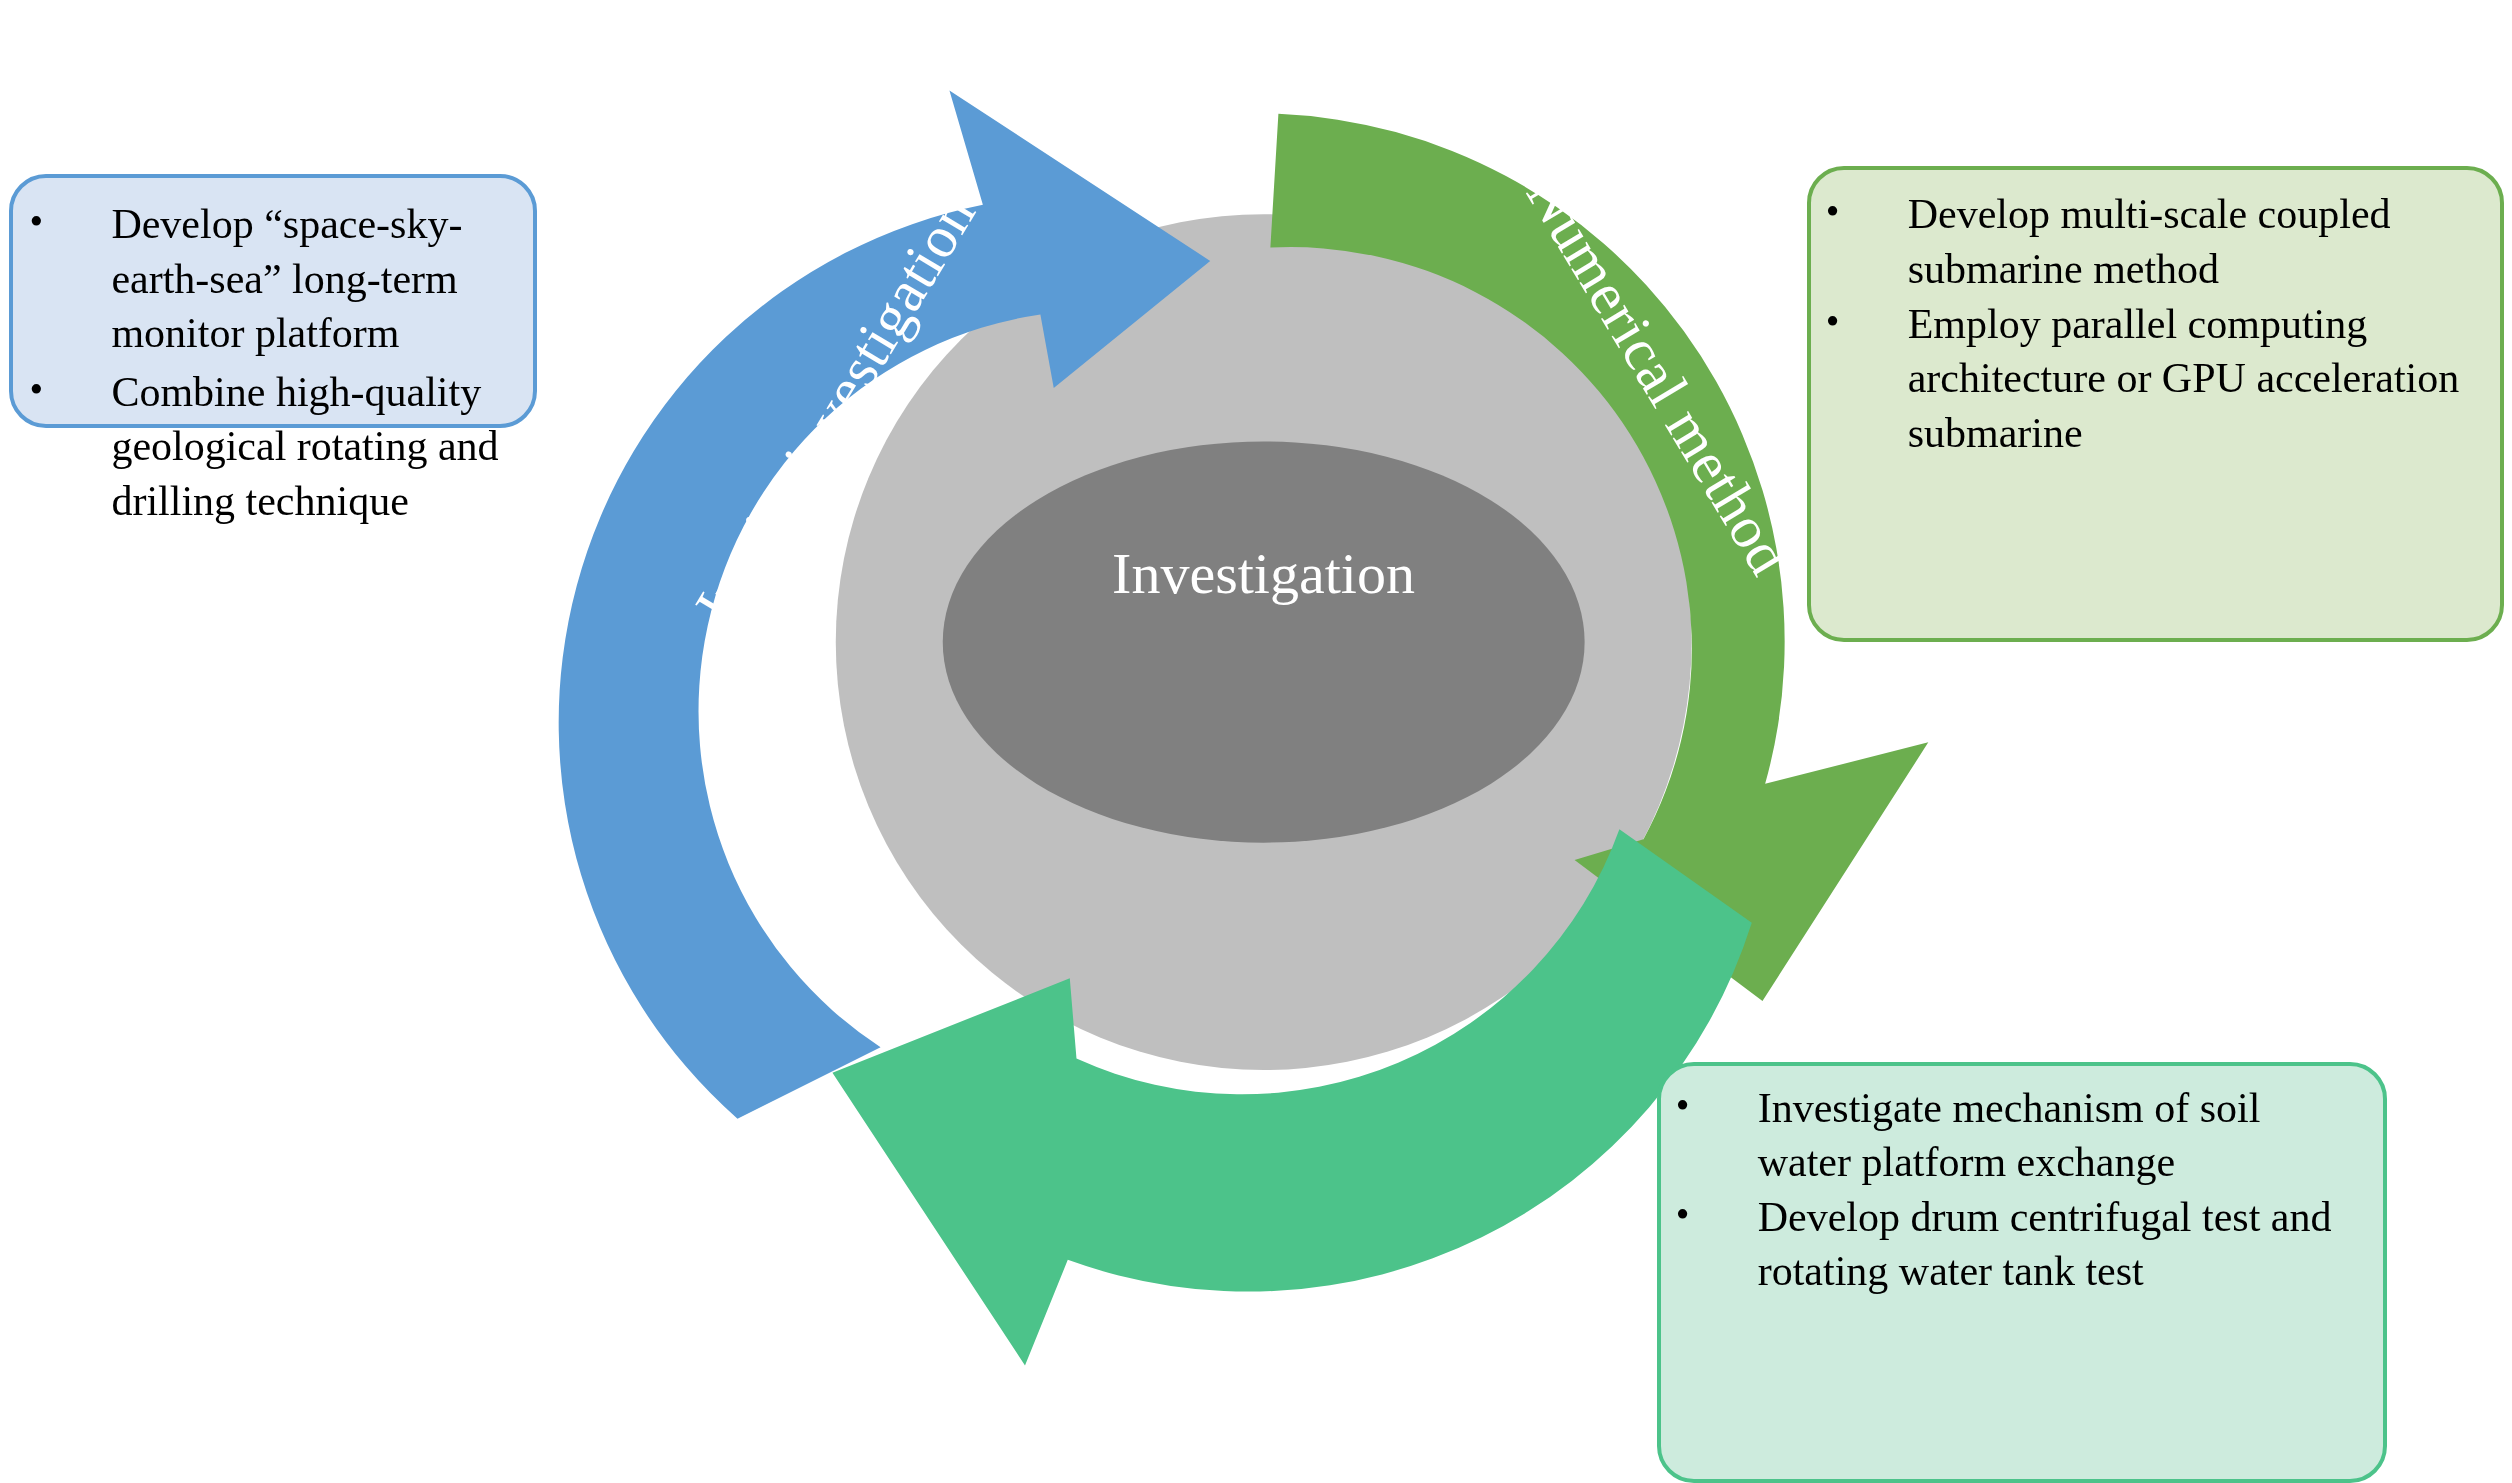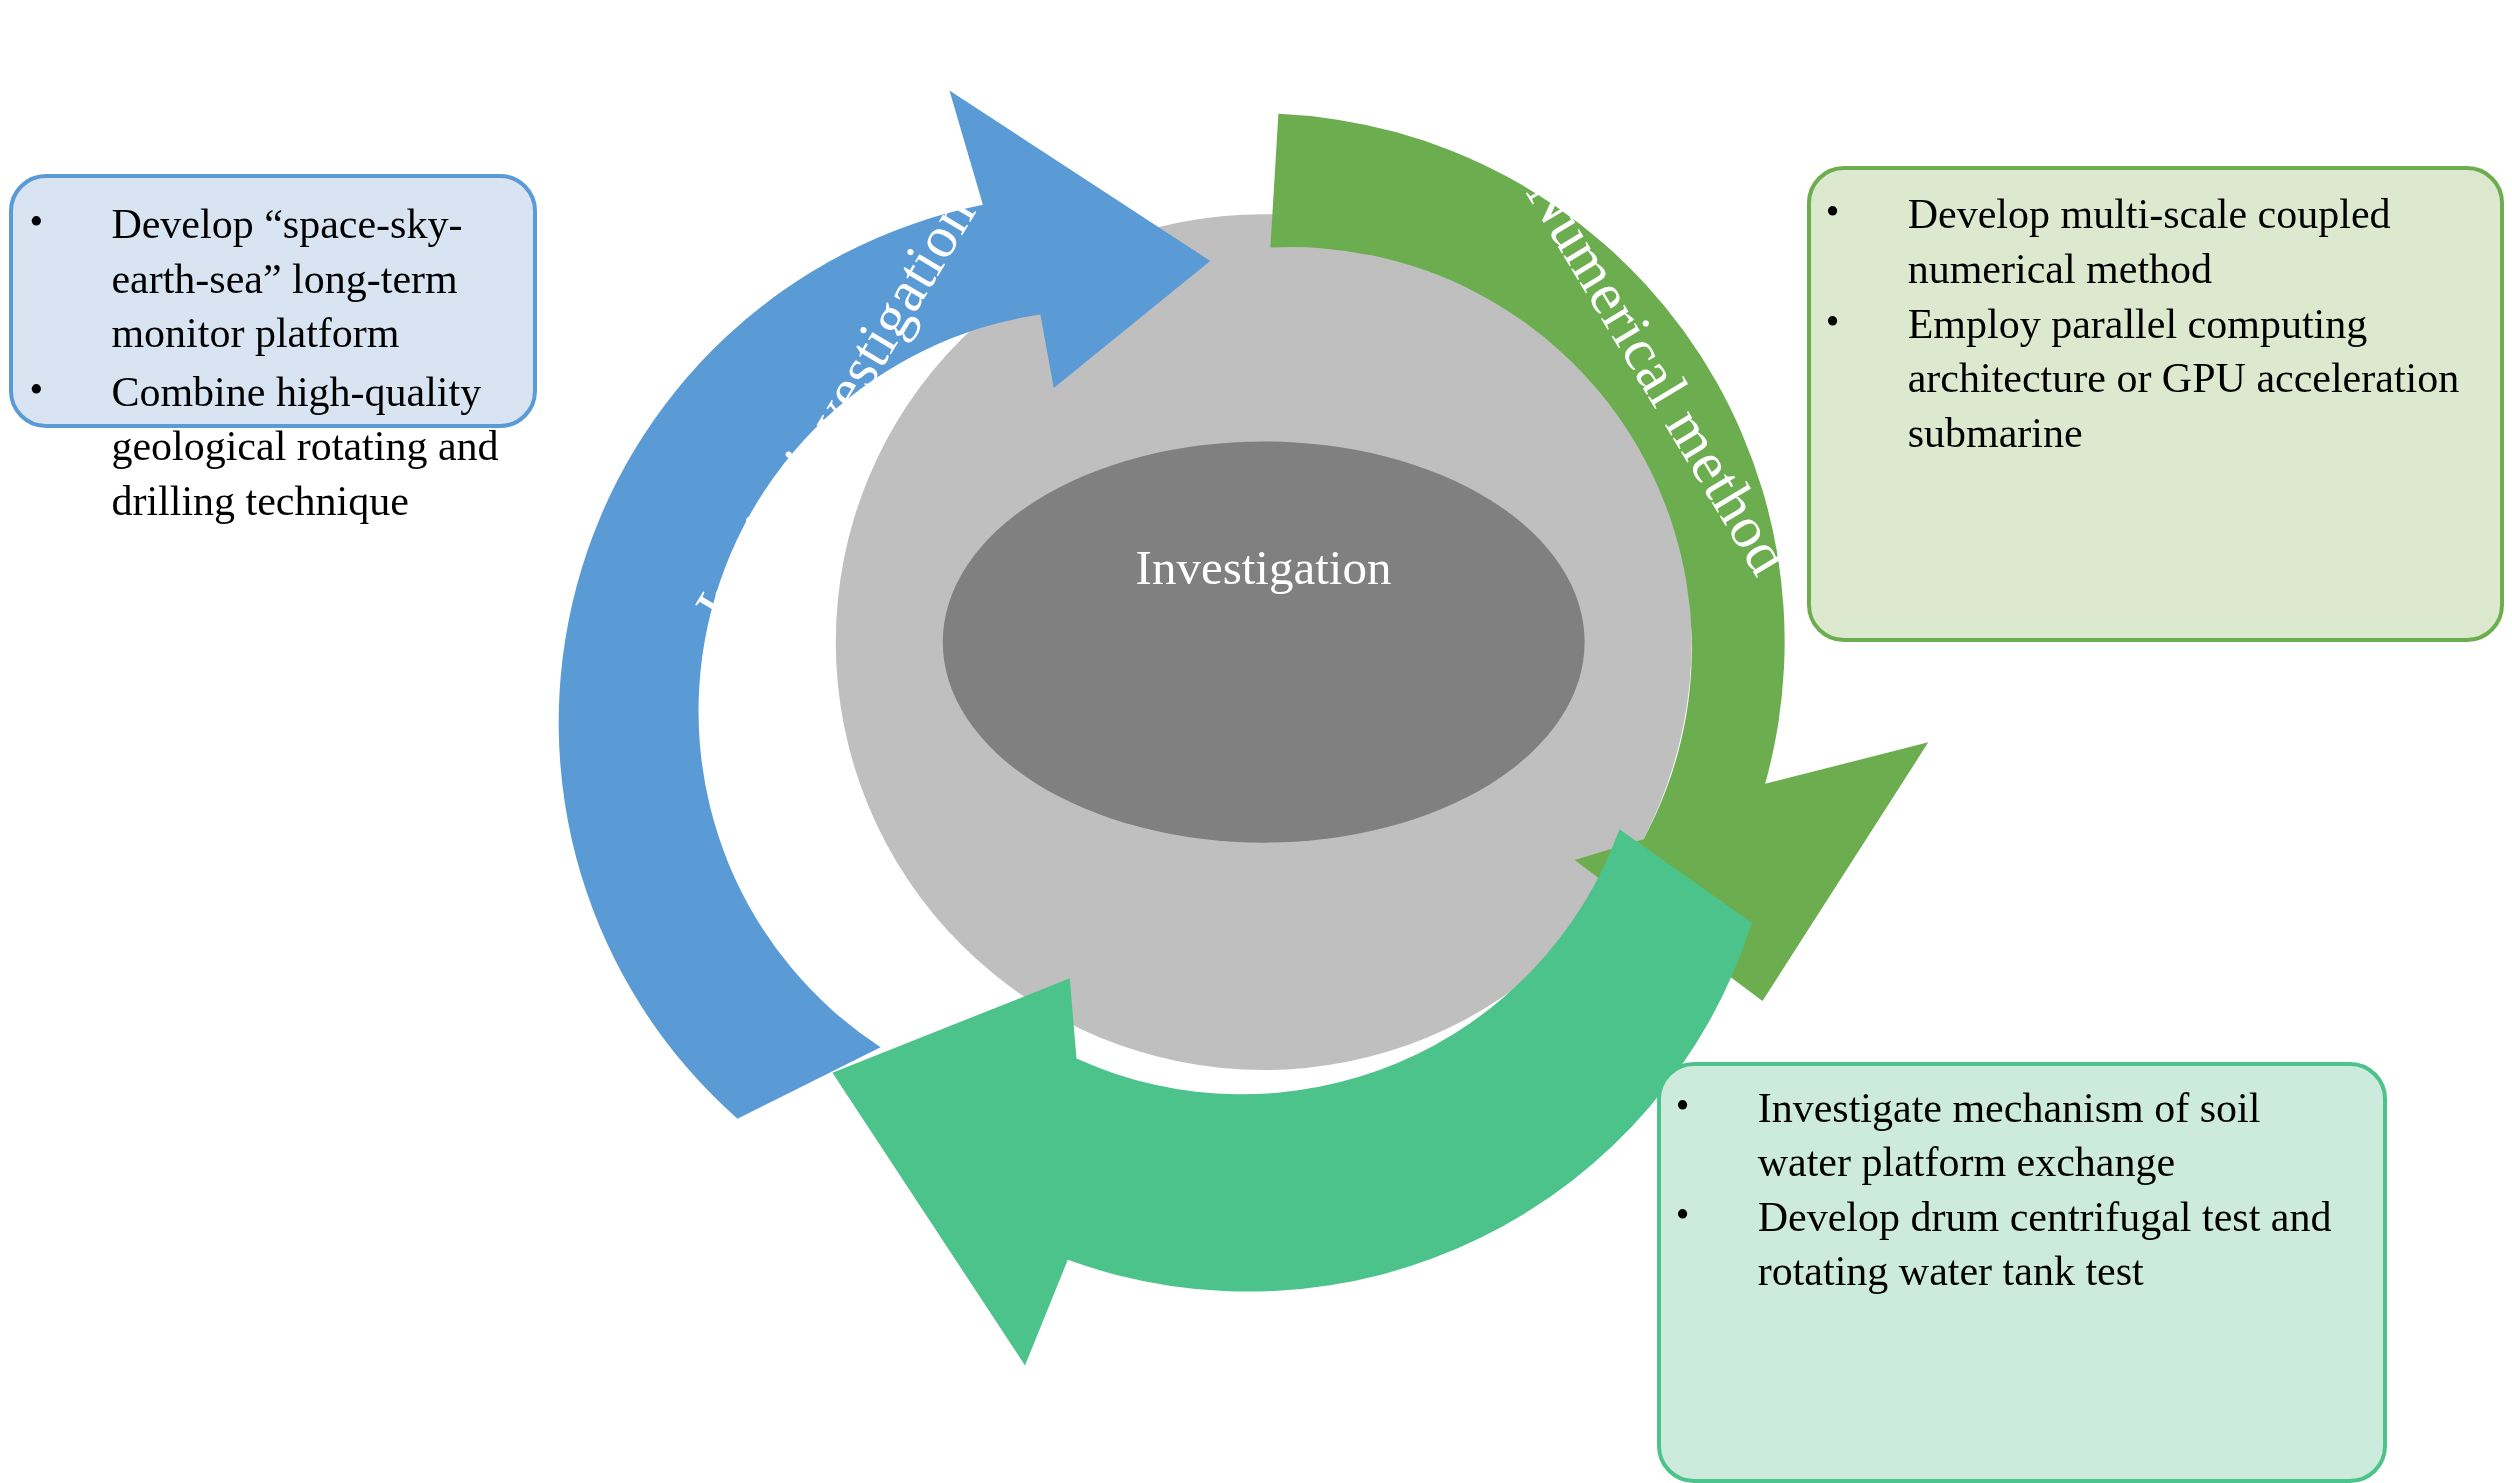--- a/index.html
+++ b/index.html
@@ -25,21 +25,21 @@
   #box-insite li{margin-bottom:4px;}
 
   #box-numerical{left:1807px;top:166px;width:697px;height:476px;
                  background:#DCE9CE;border-color:#6CAE4F;padding:17.4px 20px 17.4px 14.7px;}
 
   #box-physical{left:1657px;top:1062px;width:730px;height:421px;
                 background:#CDEBDD;border-color:#4CC38A;padding:14.7px 23px 14.7px 14.7px;}
 
   
   #center-text{position:absolute;left:956px;top:535px;width:615px;
-               text-align:center;color:#ffffff;font-size:49px;line-height:1.33;}
+               text-align:center;color:#ffffff;font-size:58px;line-height:1.33;}
 
   
   .arrow-label{position:absolute;color:#ffffff;white-space:nowrap;
                font-size:59px;letter-spacing:0.7px;}
   #label-insite{left:588px;top:374px;width:495px;text-align:center;
                 transform:rotate(-59deg);transform-origin:50% 50%;}
   #label-numerical{left:1424px;top:341px;width:468px;text-align:center;
                    transform:rotate(59deg);transform-origin:50% 50%;}
   #label-physical{left:916px;top:1113px;width:642px;text-align:center;}
 </style>
@@ -106,21 +106,21 @@
         <span class="bullet">•</span>
         <span class="txt">Combine high-quality geological rotating and drilling technique</span>
       </li>
     </ul>
   </div>
 
   <div class="callout" id="box-numerical">
     <ul>
       <li>
         <span class="bullet">•</span>
-        <span class="txt">Develop multi-scale coupled numerical method</span>
+        <span class="txt">Develop multi-scale coupled submarine method</span>
       </li>
       <li>
         <span class="bullet">•</span>
         <span class="txt">Employ parallel computing architecture or GPU acceleration submarine</span>
       </li>
     </ul>
   </div>
 
   <div class="callout" id="box-physical">
     <ul>

